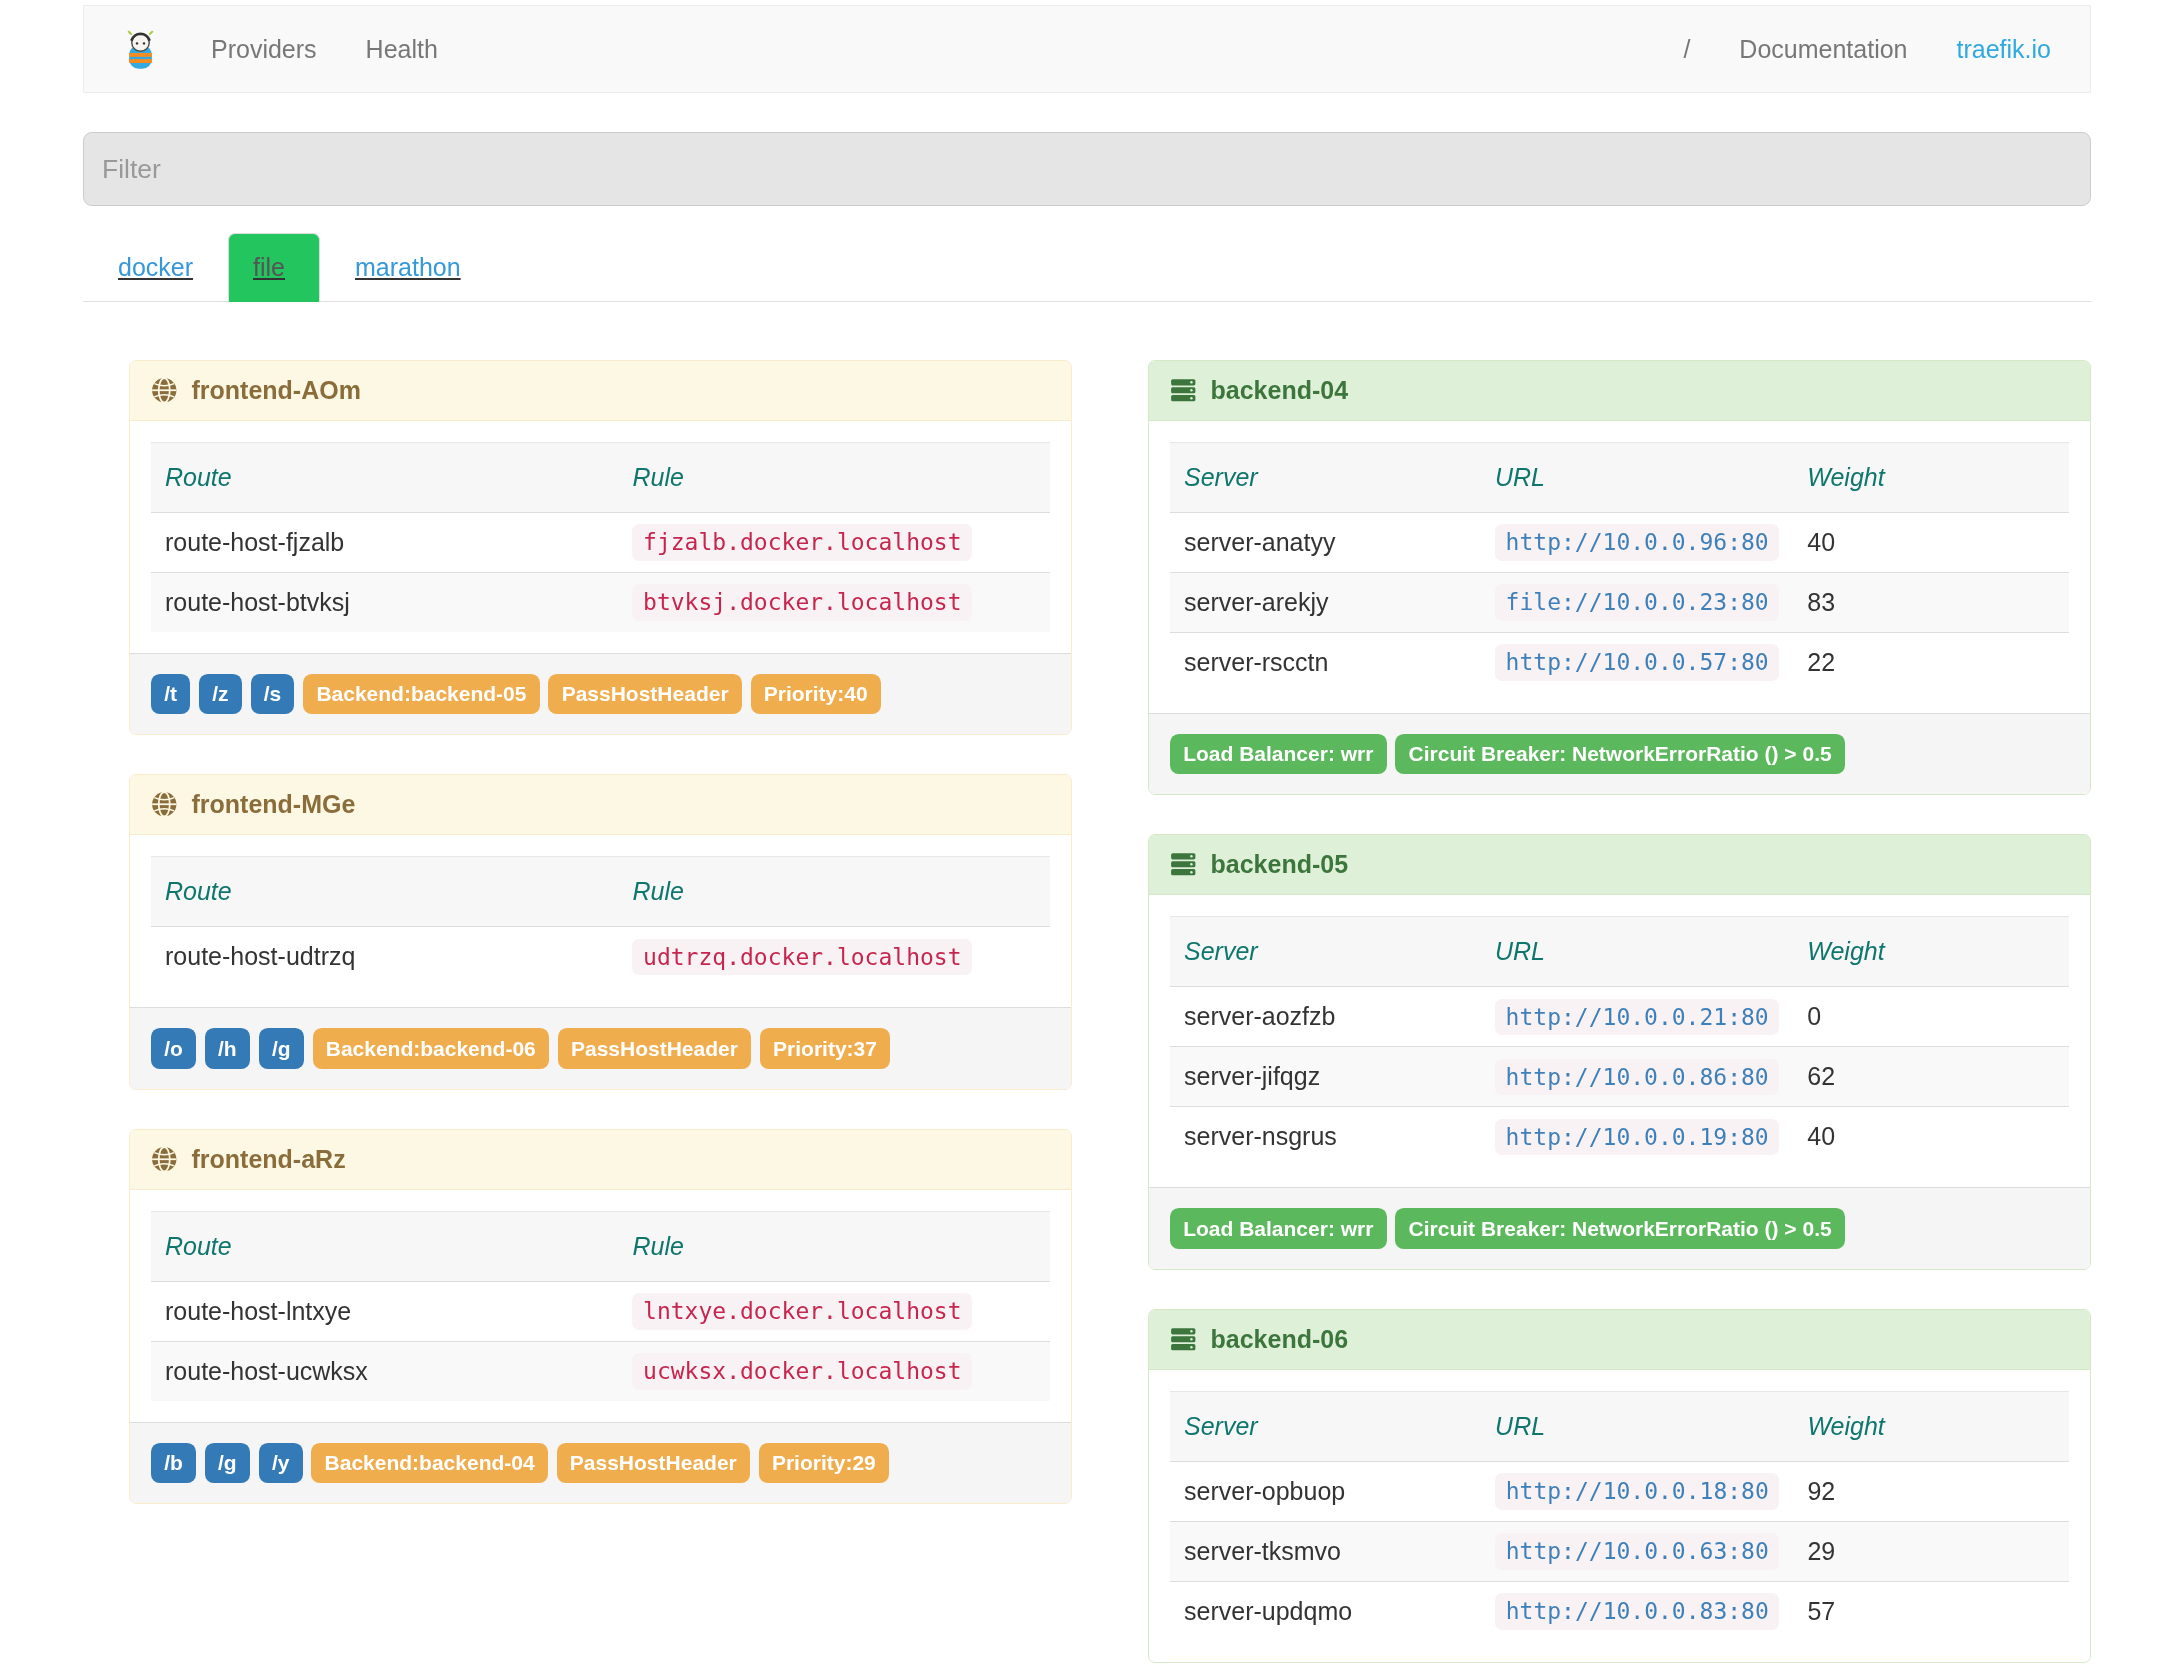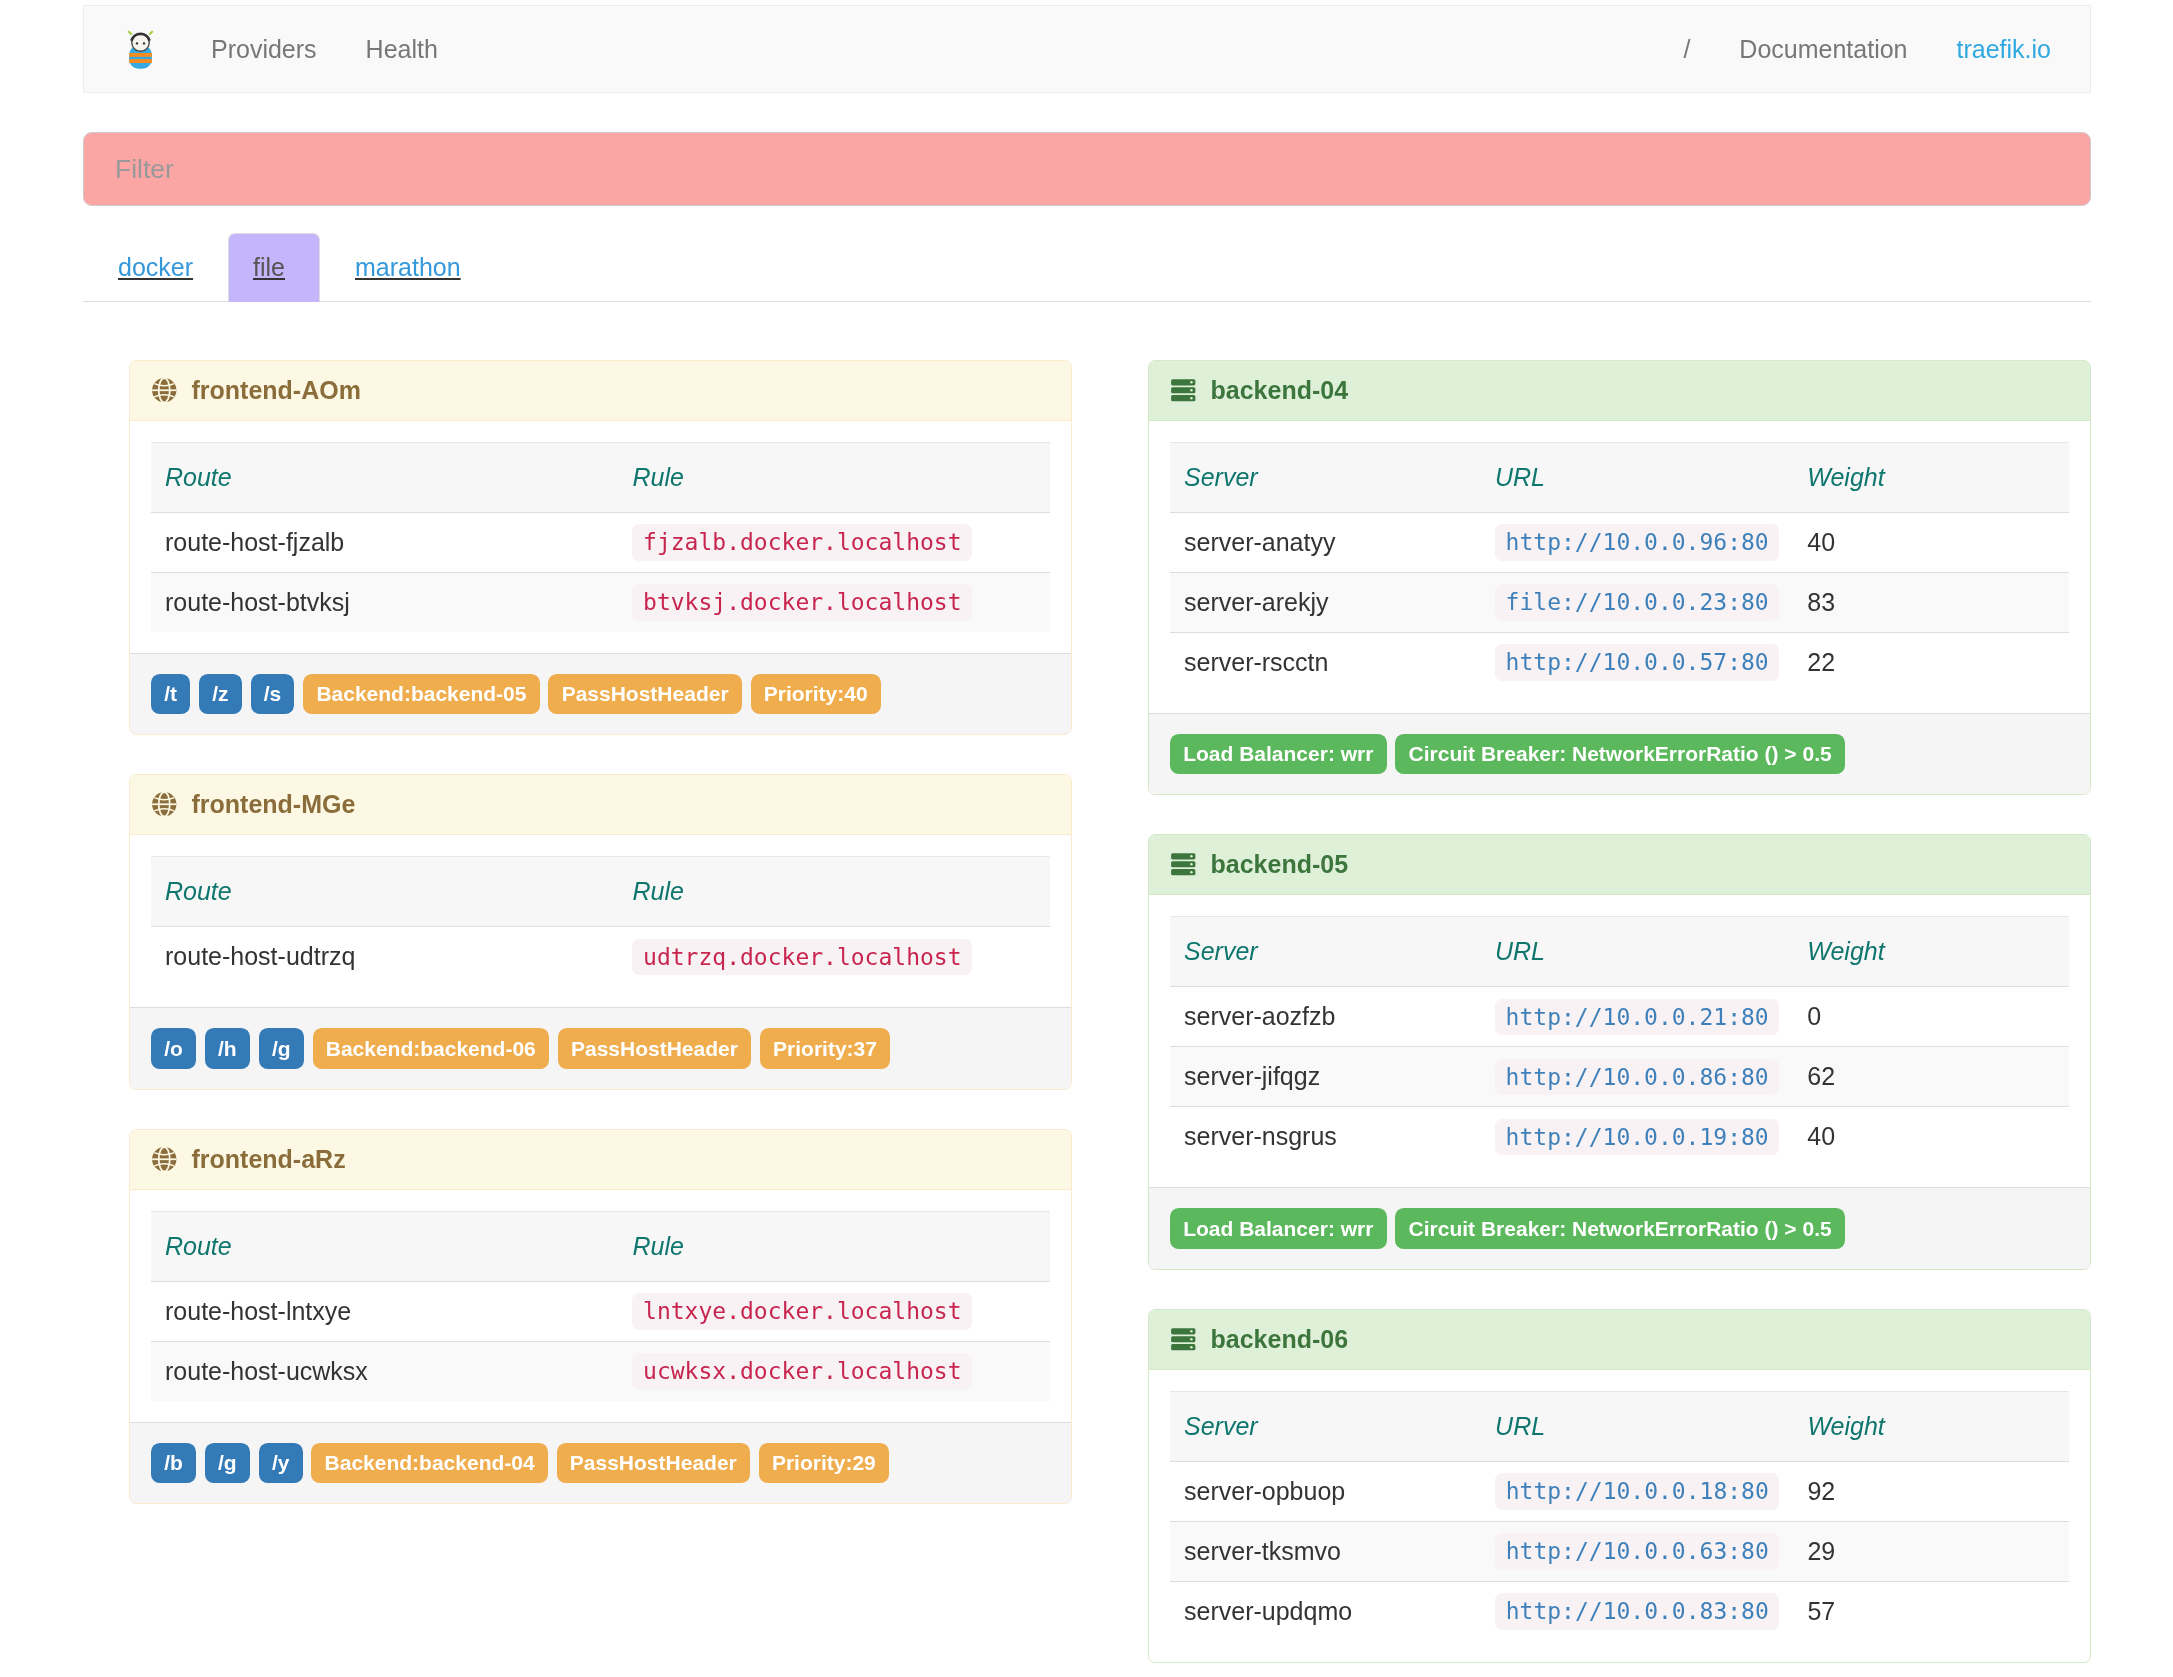--- a/index.html
+++ b/index.html
@@ -29,24 +29,24 @@
   .navbar-right { margin-left: auto; display: flex; align-items: center; gap: 49px; }
   .navbar-right .nav-link { margin-right: 0; }
   .brand-site { color: #30a9e0; text-decoration: none; cursor: pointer; }
 
   
   .filter-wrap { margin-top: 39px; }
   .filter-input {
     width: 100%; height: 74px;
     border: 1.8px solid #ccc; border-radius: 8.8px;
     font-size: 26.5px; color: #555;
-    padding: 0 31px;
+    padding: 0 18px;
     font-family: "Liberation Sans", sans-serif;
     outline: none;
-    background: #fca5a5;
+    background: #e5e5e5;
   }
   .filter-input::placeholder { color: #999; }
 
   
   .tabs {
     margin-top: 26.5px;
     display: flex;
     border-bottom: 1.8px solid #ddd;
     font-size: 25px;
     text-decoration: underline;
@@ -54,21 +54,21 @@
   .tab {
     padding: 19.4px 34px;
     margin-bottom: -1.8px;
     color: #3498db;
     border: 1.8px solid transparent;
     border-radius: 7px 7px 0 0;
     cursor: pointer;
   }
   .tab.active {
     color: #555;
-    background: #c4b5fd;
+    background: #22c55e;
     border-color: #ddd #ddd #ffffff #ddd;
     cursor: default;
     padding-left: 24px;
   }
 
   
   .row {
     display: grid;
     grid-template-columns: 1fr 1fr;
     column-gap: 76px;

